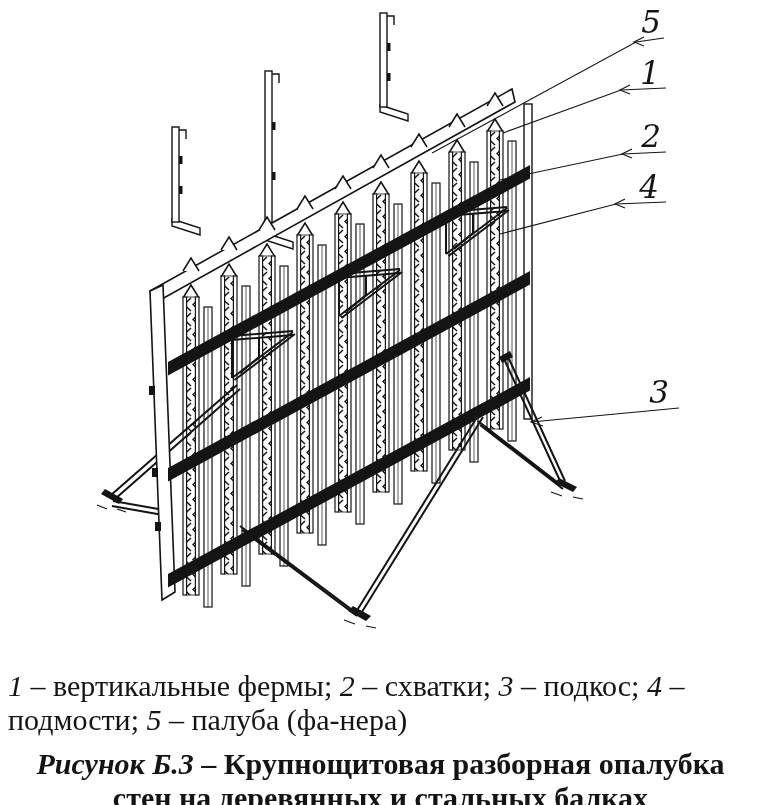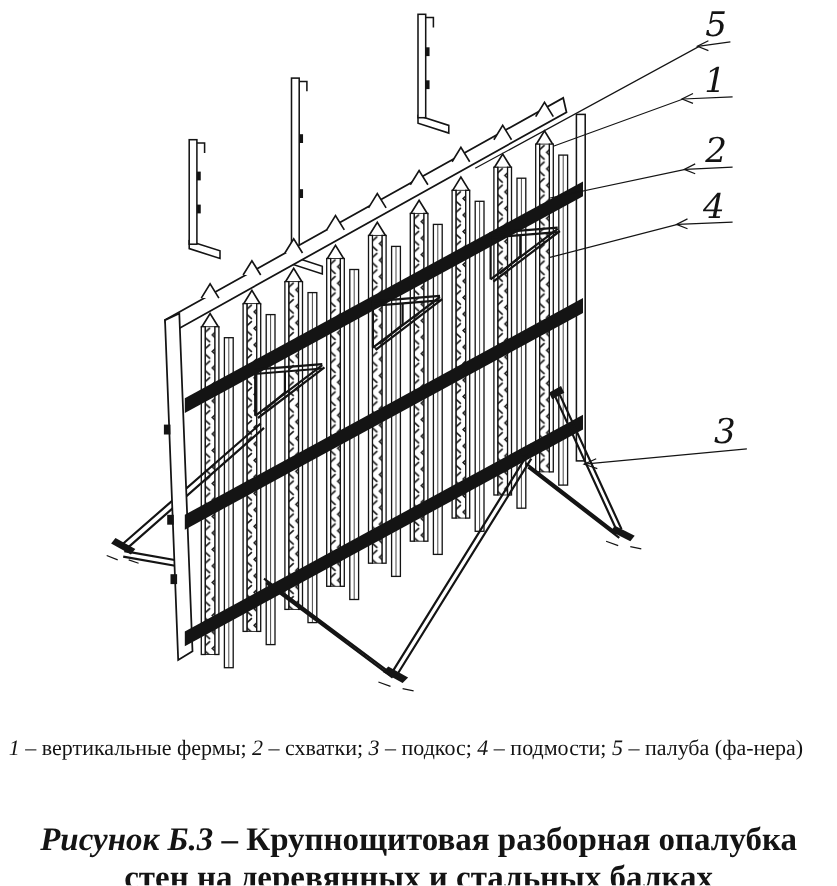--- a/index.html
+++ b/index.html
@@ -1,20 +1,20 @@
 <!DOCTYPE html>
 <html><head>
 <meta charset="utf-8">
 <style>
   html,body{margin:0;padding:0;background:#fff;}
   .page{position:relative;width:761px;height:805px;background:#ffffff;overflow:hidden;
         font-family:"Liberation Serif",serif;color:#141414;}
   .drawing{position:absolute;left:0;top:0;}
   .legend{position:absolute;left:8px;top:669px;width:747px;
-          font-size:20px;line-height:1.14;}
+          font-size:30px;line-height:1.14;}
   .lnum{font-style:italic;}
   .caption{position:absolute;left:28px;top:747px;width:705px;text-align:center;
            font-weight:700;font-size:30px;line-height:1.12;}
   .cap-label{font-style:italic;font-weight:700;}
   
   .wf{fill:#ffffff;stroke:#141414;stroke-width:1.4;}
   .wf2{fill:#ffffff;stroke:#141414;stroke-width:1.6;}
   .ns{fill:none;stroke:#141414;stroke-width:1.4;}
   .thin{fill:none;stroke:#141414;stroke-width:1.1;}
   .mem{fill:none;stroke:#141414;stroke-width:2;}

